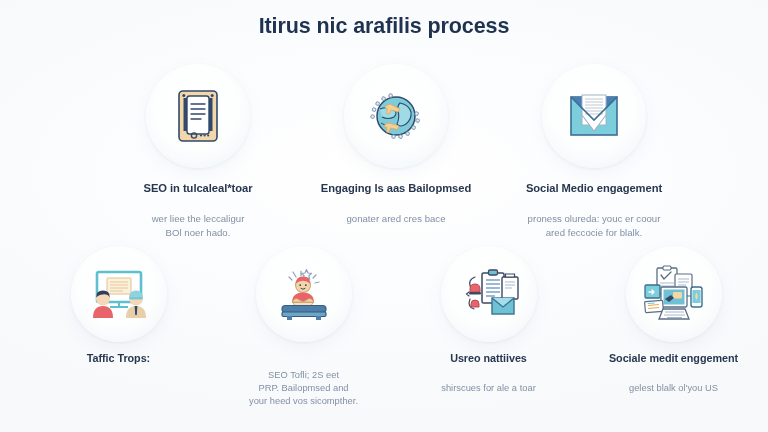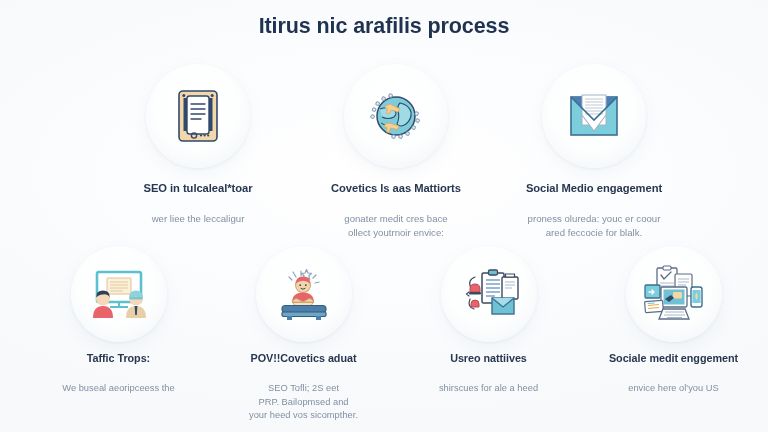--- a/index.html
+++ b/index.html
@@ -133,20 +133,21 @@
             <circle cx="34" cy="50.5" r="1.1" fill="#31496b"></circle>
             <circle cx="37.6" cy="50.5" r="1.1" fill="#31496b"></circle>
             <circle cx="41.2" cy="50.5" r="1.1" fill="#31496b"></circle>
           </svg>
         </span>
       </div>
       <div class="caption">
         <div class="card-title">SEO in tulcaleal*toar</div>
         <div class="card-body">
           <span class="ln">wer liee the leccaligur</span>
+          <span class="ln">BOl noer hado.</span>
         </div>
       </div>
     </div>
 
     <div class="card">
       <div class="disc">
         <span>
           <svg width="64" height="64" viewBox="0 0 64 64">
             <circle cx="32" cy="32" r="19" fill="#7cccd9" stroke="#31496b" stroke-width="1.5"></circle>
             <path d="M16 25 Q24 22 30 26 Q34 29 30 33 Q24 36 18 33" fill="#9fdbe4" stroke="#31496b" stroke-width="1.1"></path>
@@ -166,24 +167,23 @@
               <rect x="52" y="35" width="3.2" height="3.2" rx="0.6" transform="rotate(20 53.6 36.6)"></rect>
               <rect x="48" y="42" width="3.2" height="3.2" rx="0.6" transform="rotate(20 49.6 43.6)"></rect>
               <rect x="42" y="48" width="3.2" height="3.2" rx="0.6" transform="rotate(20 43.6 49.6)"></rect>
               <rect x="35" y="51" width="3.2" height="3.2" rx="0.6" transform="rotate(20 36.6 52.6)"></rect>
               <rect x="28" y="51" width="3.2" height="3.2" rx="0.6" transform="rotate(20 29.6 52.6)"></rect>
             </g>
           </svg>
         </span>
       </div>
       <div class="caption">
-        <div class="card-title">Covetics ls aas Mattiorts</div>
-        <div class="card-body">
-          <span class="ln">gonater medit cres bace</span>
-          <span class="ln">ollect youtrnoir envice:</span>
+        <div class="card-title">Engaging ls aas Bailopmsed</div>
+        <div class="card-body">
+          <span class="ln">gonater ared cres bace</span>
         </div>
       </div>
     </div>
 
     <div class="card">
       <div class="disc">
         <span>
           <svg width="60" height="58" viewBox="0 0 60 58">
             <rect x="7" y="10" width="46" height="38" fill="#7cced c"></rect>
             <rect x="7" y="10" width="46" height="38" fill="#7ccedc" stroke="#3c6e95" stroke-width="1.6"></rect>
@@ -240,21 +240,20 @@
             <path d="M46.6 41 L48 43.4 L49.4 41 Z" fill="#31496b"></path>
             <circle cx="48" cy="33.5" r="7" fill="#f6d7b8"></circle>
             <path d="M41 33.5 Q41 25.5 48 25.5 Q55 25.5 55 33.5 Q52 31.8 48 31.8 Q44 31.8 41 33.5 Z" fill="#8ed2de"></path>
             <rect x="41.5" y="32" width="13" height="2.6" rx="1.3" fill="#7cc6d4"></rect>
           </svg>
         </span>
       </div>
       <div class="caption">
         <div class="card-title">Taffic Trops:</div>
         <div class="card-body">
-          <span class="ln">We buseal aeoripceess the</span>
         </div>
       </div>
     </div>
 
     <div class="card">
       <div class="disc">
         <span>
           <svg width="62" height="58" viewBox="0 0 62 58">
             <g stroke="#8fa3bb" stroke-width="1.2" stroke-linecap="round" fill="none">
               <line x1="20" y1="7" x2="23" y2="12"></line>
@@ -273,21 +272,20 @@
             <path d="M19 37 Q22 32 25.5 34.5 L30 37 L34.5 34.5 Q38 32 41 37 Z" fill="#f3d5ac" stroke="#cfa971" stroke-width="1"></path>
             <path d="M20 37.5 L40 37.5 L38 41 L22 41 Z" fill="#f6e2c2" stroke="#cfa971" stroke-width="1"></path>
             <rect x="9" y="40.5" width="44" height="7" rx="3.5" fill="#4f7fa8" stroke="#335d85" stroke-width="1.2"></rect>
             <rect x="9" y="47" width="44" height="4.5" rx="1.4" fill="#6ea7c4" stroke="#335d85" stroke-width="1.2"></rect>
             <rect x="14" y="51" width="5" height="4" fill="#4f7fa8"></rect>
             <rect x="43" y="51" width="5" height="4" fill="#4f7fa8"></rect>
           </svg>
         </span>
       </div>
       <div class="caption">
-        <div class="card-title">POV!!Covetics aduat</div>
         <div class="card-body">
           <span class="ln">SEO Tofli; 2S eet</span>
           <span class="ln">PRP. Bailopmsed and</span>
           <span class="ln">your heed vos sicompther.</span>
         </div>
       </div>
     </div>
 
     <div class="card">
       <div class="disc">
@@ -318,21 +316,21 @@
               <line x1="48" y1="22" x2="55" y2="22"></line>
             </g>
             <rect x="35" y="32" width="22" height="16" fill="#6ec2d4" stroke="#3b6f90" stroke-width="1.4"></rect>
             <path d="M35 32 L46 41 L57 32" fill="#a6ddea" stroke="#3b6f90" stroke-width="1.3"></path>
           </svg>
         </span>
       </div>
       <div class="caption">
         <div class="card-title">Usreo nattiives</div>
         <div class="card-body">
-          <span class="ln">shirscues for ale a heed</span>
+          <span class="ln">shirscues for ale a toar</span>
         </div>
       </div>
     </div>
 
     <div class="card">
       <div class="disc">
         <span>
           <svg width="66" height="58" viewBox="0 0 66 58">
             <rect x="16" y="3" width="20" height="26" rx="1.4" fill="#ffffff" stroke="#5a6d85" stroke-width="1.3"></rect>
             <rect x="22" y="1" width="8" height="4" rx="1.2" fill="#ffffff" stroke="#5a6d85" stroke-width="1.1"></rect>
@@ -370,19 +368,19 @@
               <line x1="24" y1="47" x2="43" y2="47"></line>
               <line x1="23" y1="50" x2="44" y2="50"></line>
               <line x1="26" y1="52.5" x2="41" y2="52.5"></line>
             </g>
           </svg>
         </span>
       </div>
       <div class="caption">
         <div class="card-title">Sociale medit enggement</div>
         <div class="card-body">
-          <span class="ln">envice here ol'you US</span>
+          <span class="ln">gelest blalk ol'you US</span>
         </div>
       </div>
     </div>
 
   </div>
 </div>
 
 </body></html>

